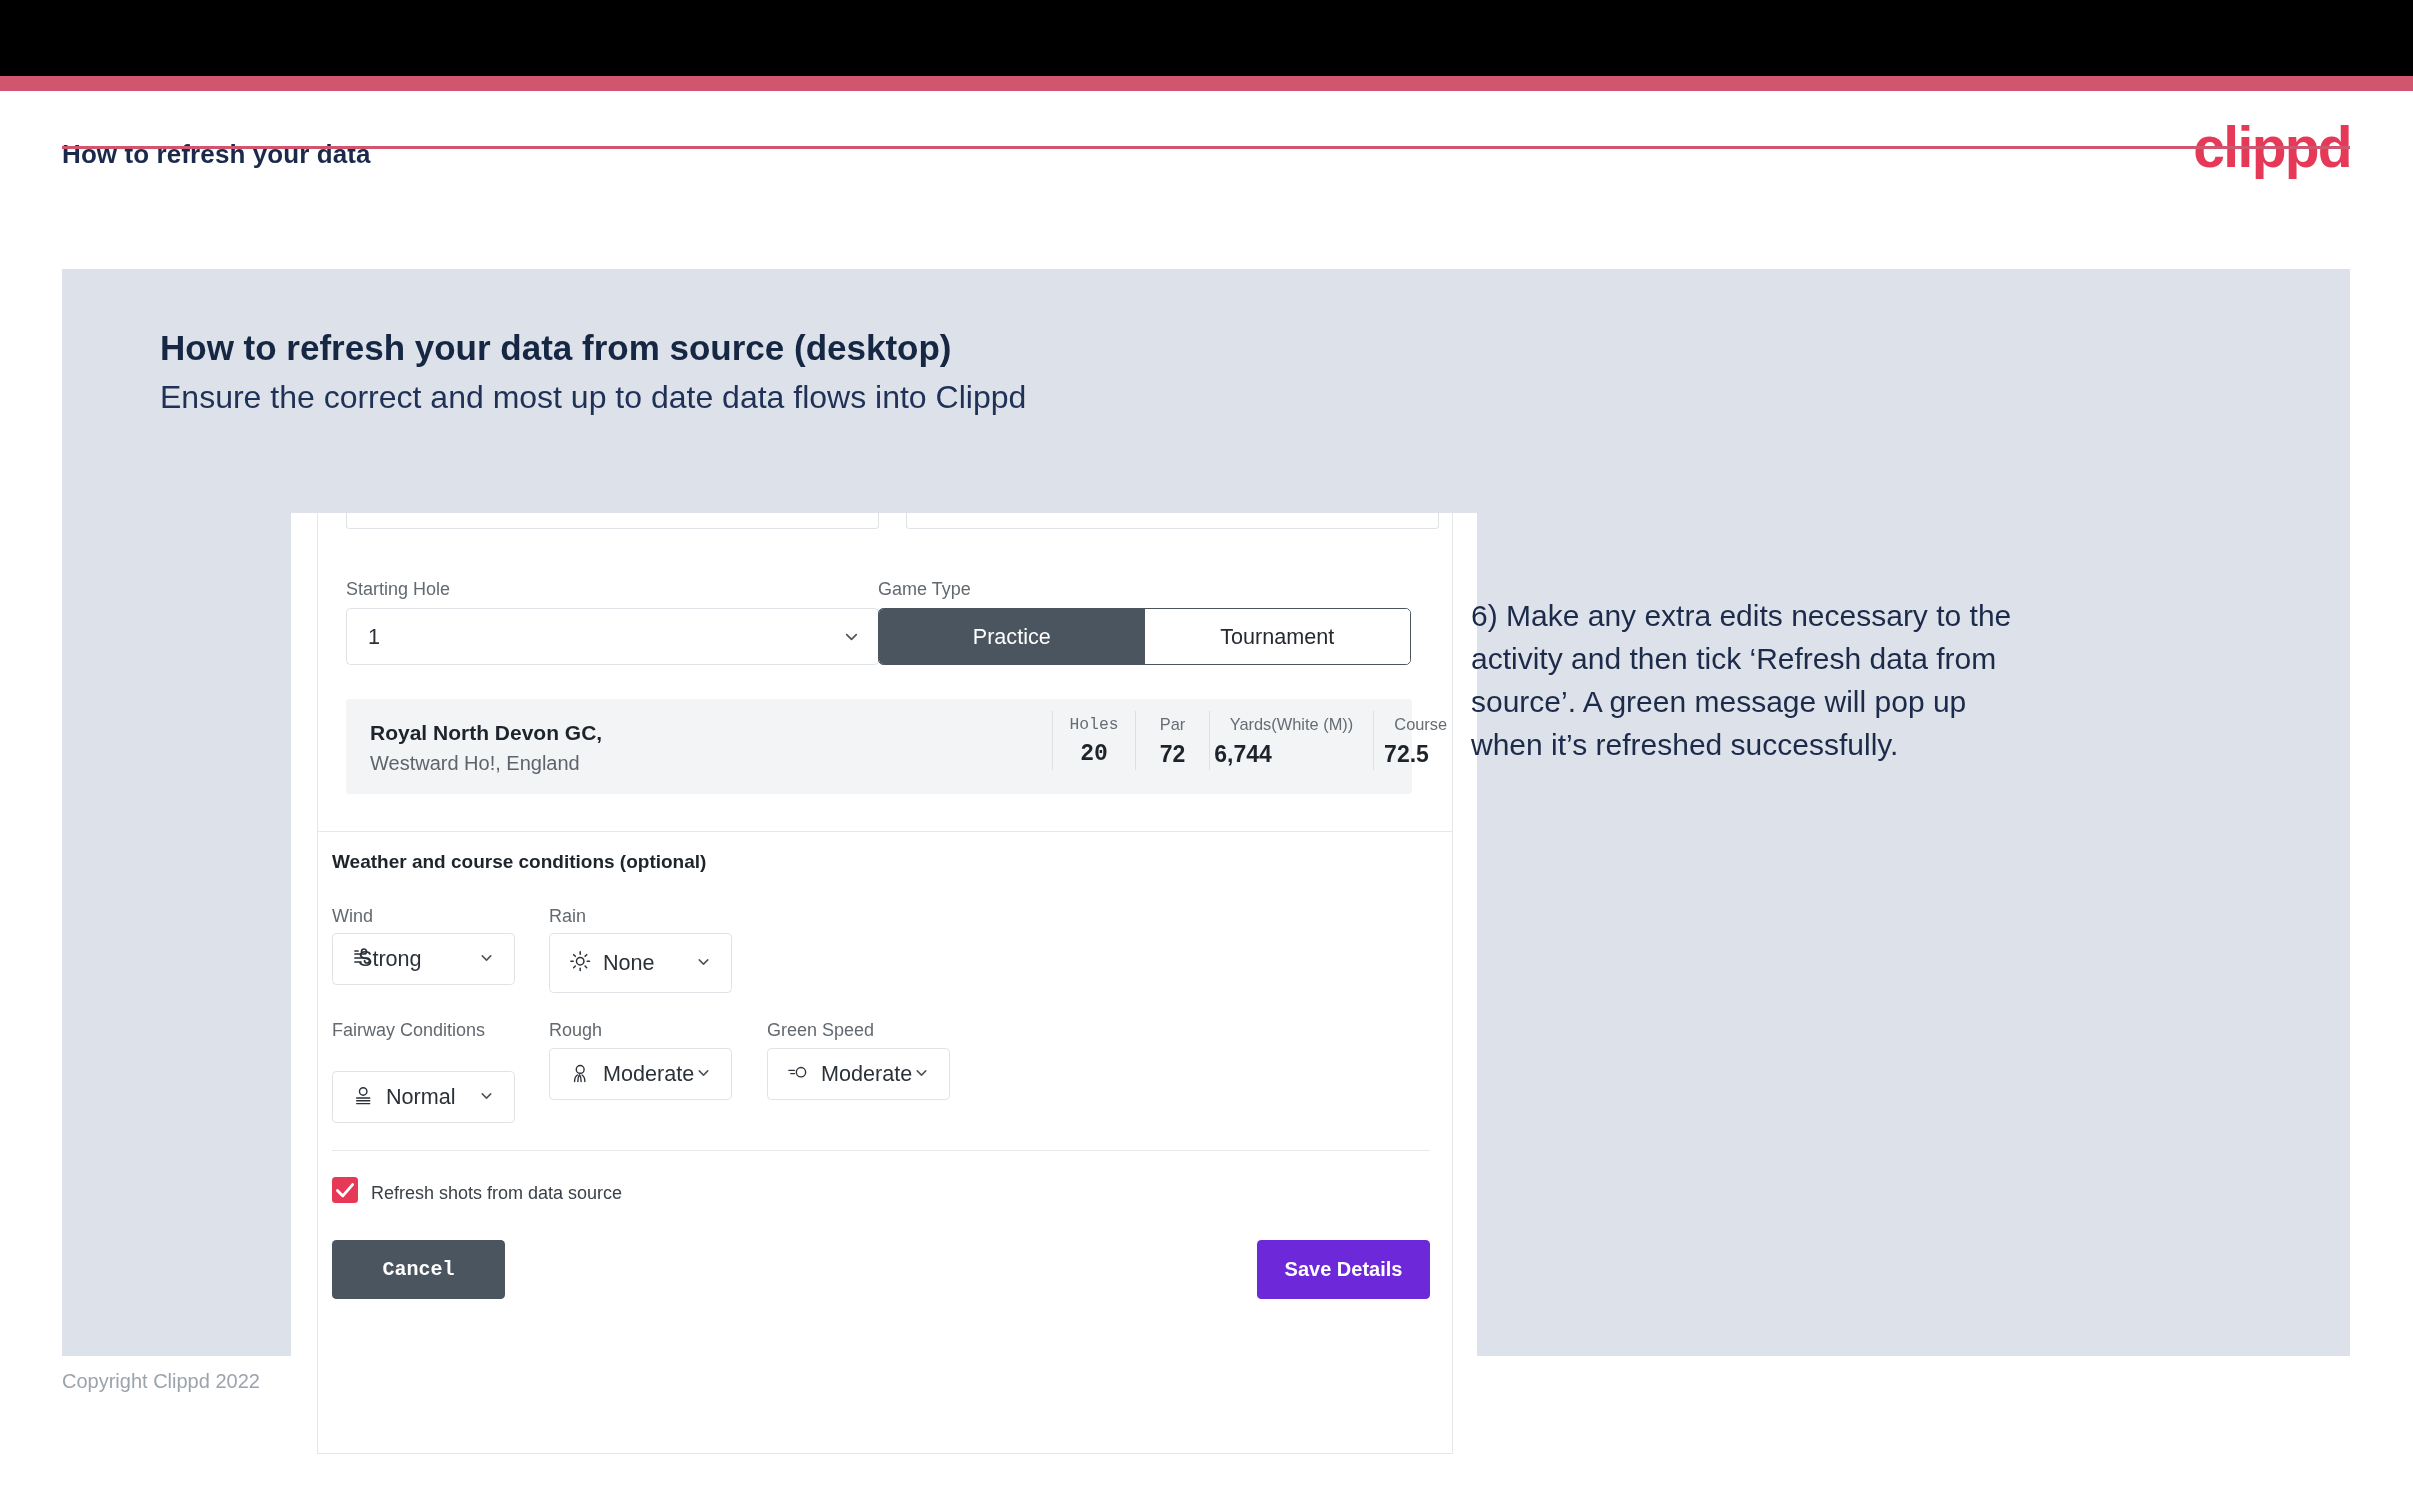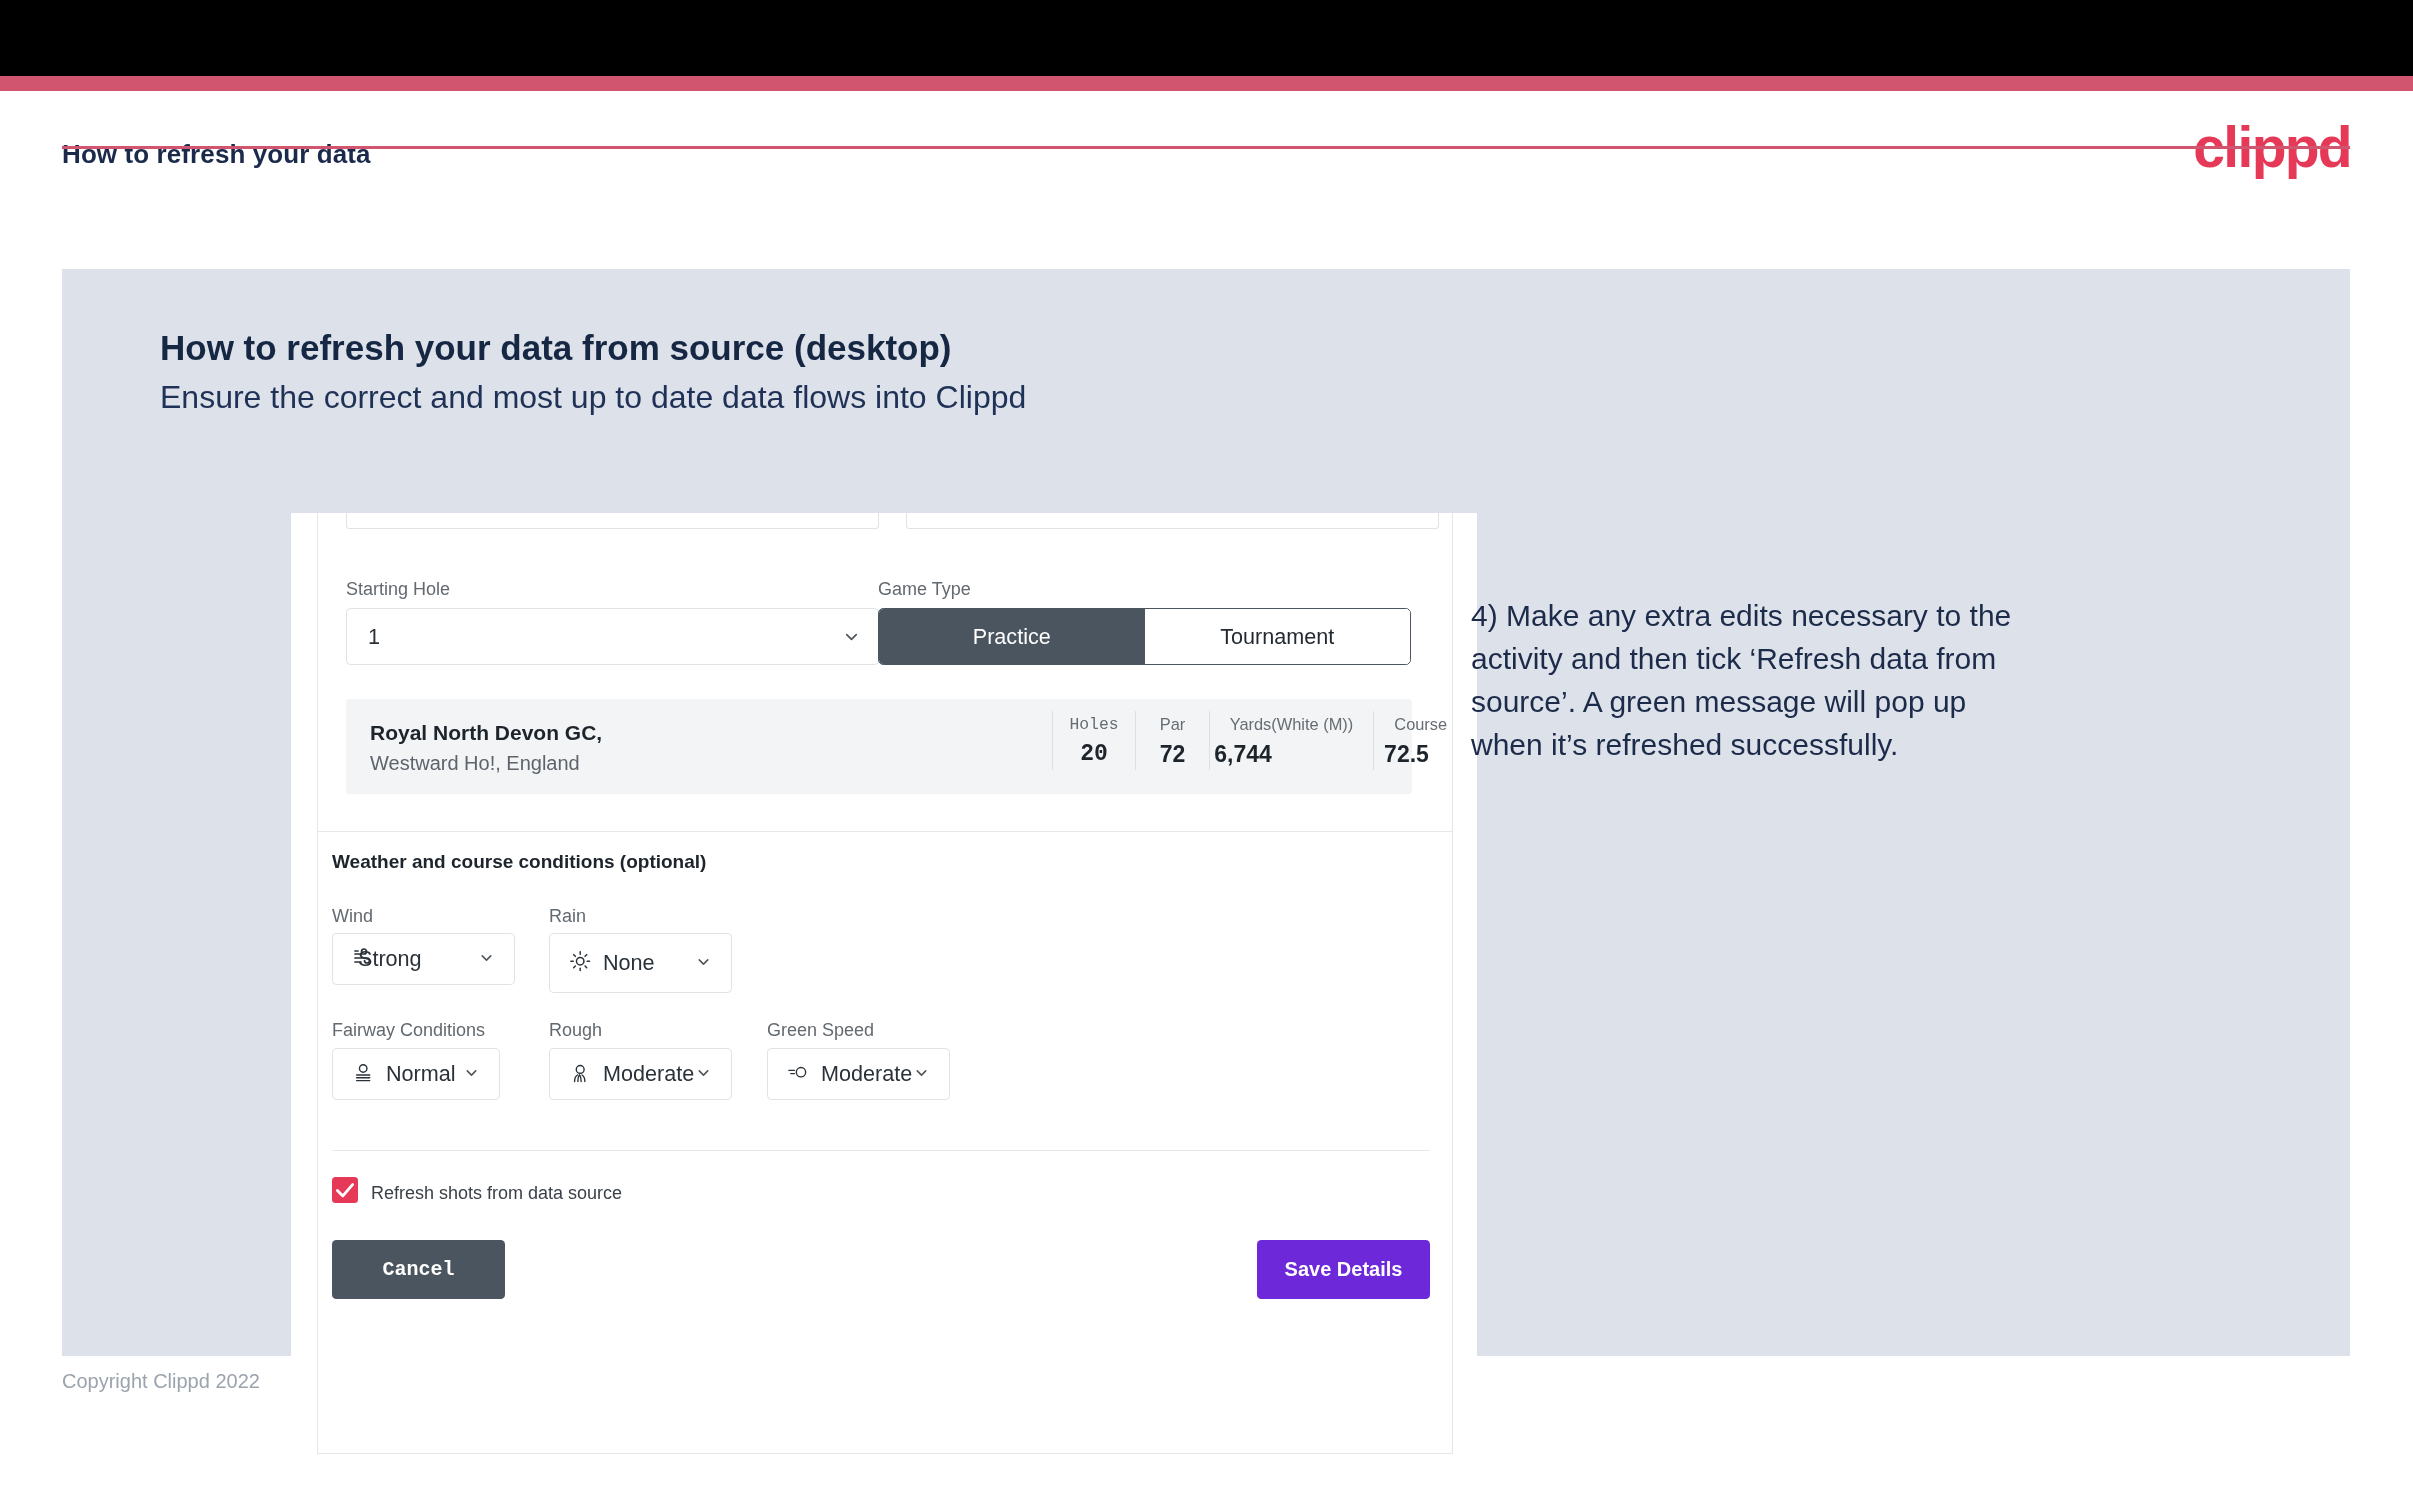--- a/index.html
+++ b/index.html
@@ -383,21 +383,21 @@
           </span>
           <span class="select-value" style="margin-left:53px;">None</span>
           <span class="chev">
             <svg width="17" height="17" viewBox="0 0 24 24" fill="none" stroke="#50565c" stroke-width="2.2" stroke-linecap="round" stroke-linejoin="round">
                 <polyline points="6 9 12 15 18 9"></polyline>
               </svg>
           </span>
         </div>
 
         <div class="field-label" style="left:14px; top:507px;">Fairway Conditions</div>
-        <div class="select-box" style="left:14px; top:535px; width:168px; height:52px;align-items:center;">
+        <div class="select-box" style="left:14px; top:558px; width:183px; height:52px;align-items:center;">
           <span class="sel-icon">
             <svg width="22.4" height="22.4" viewBox="0 0 24 24" fill="none" stroke="#2a3138" stroke-width="1.5" stroke-linecap="round" stroke-linejoin="round">
               <circle cx="12" cy="8" r="4"></circle>
               <line x1="5" y1="15" x2="19" y2="15"></line>
               <line x1="5" y1="18" x2="19" y2="18"></line>
               <line x1="5" y1="21" x2="19" y2="21"></line>
             </svg>
           </span>
           <span class="select-value" style="margin-left:53px;">Normal</span>
           <span class="chev">
@@ -451,20 +451,20 @@
             </svg>
         </div>
         <div class="checkbox-label" style="left:53px; top:670px;">Refresh shots from data source</div>
 
         <div class="btn btn-cancel" style="left:14px; top:727px; width:173px; height:59px;font-family:Liberation Mono, monospace;">Cancel</div>
         <div class="btn btn-save" style="left:939px; top:727px; width:173px; height:59px;">Save Details</div>
 
       </div>
     </div>
 
-    <div class="instructions" style="left:1409px; top:326px; width:552px;">4) Make any extra edits necessary to the activity and then tick ‘Refresh data from source’. A green message will pop up when it’s refreshed successfully.</div>
+    <div class="instructions" style="left:1409px; top:326px; width:552px;">6) Make any extra edits necessary to the activity and then tick ‘Refresh data from source’. A green message will pop up when it’s refreshed successfully.</div>
 
   </div>
 
   <div class="footer">Copyright Clippd 2022</div>
 
 </div>
 
 
 </body></html>

